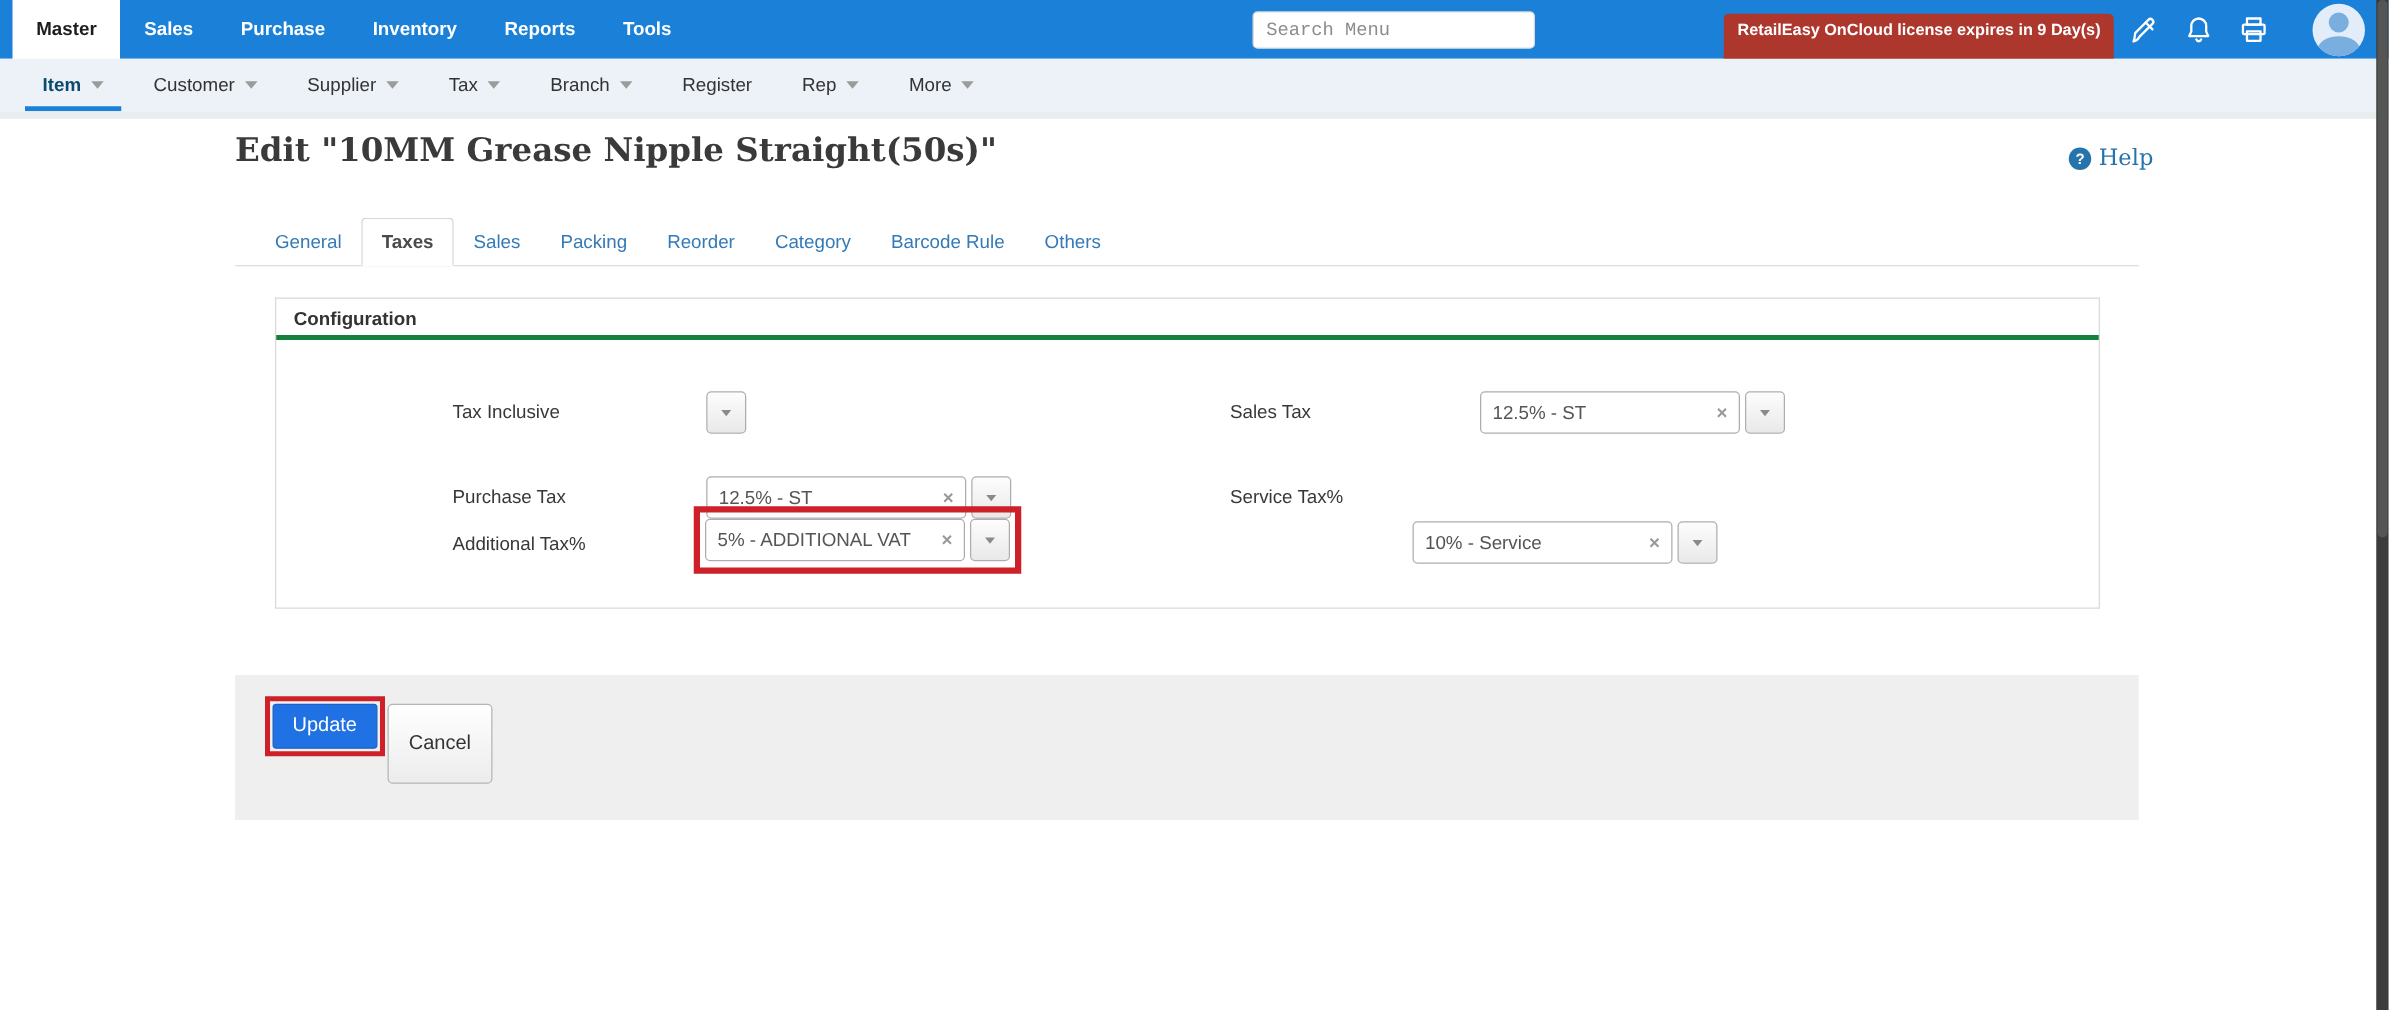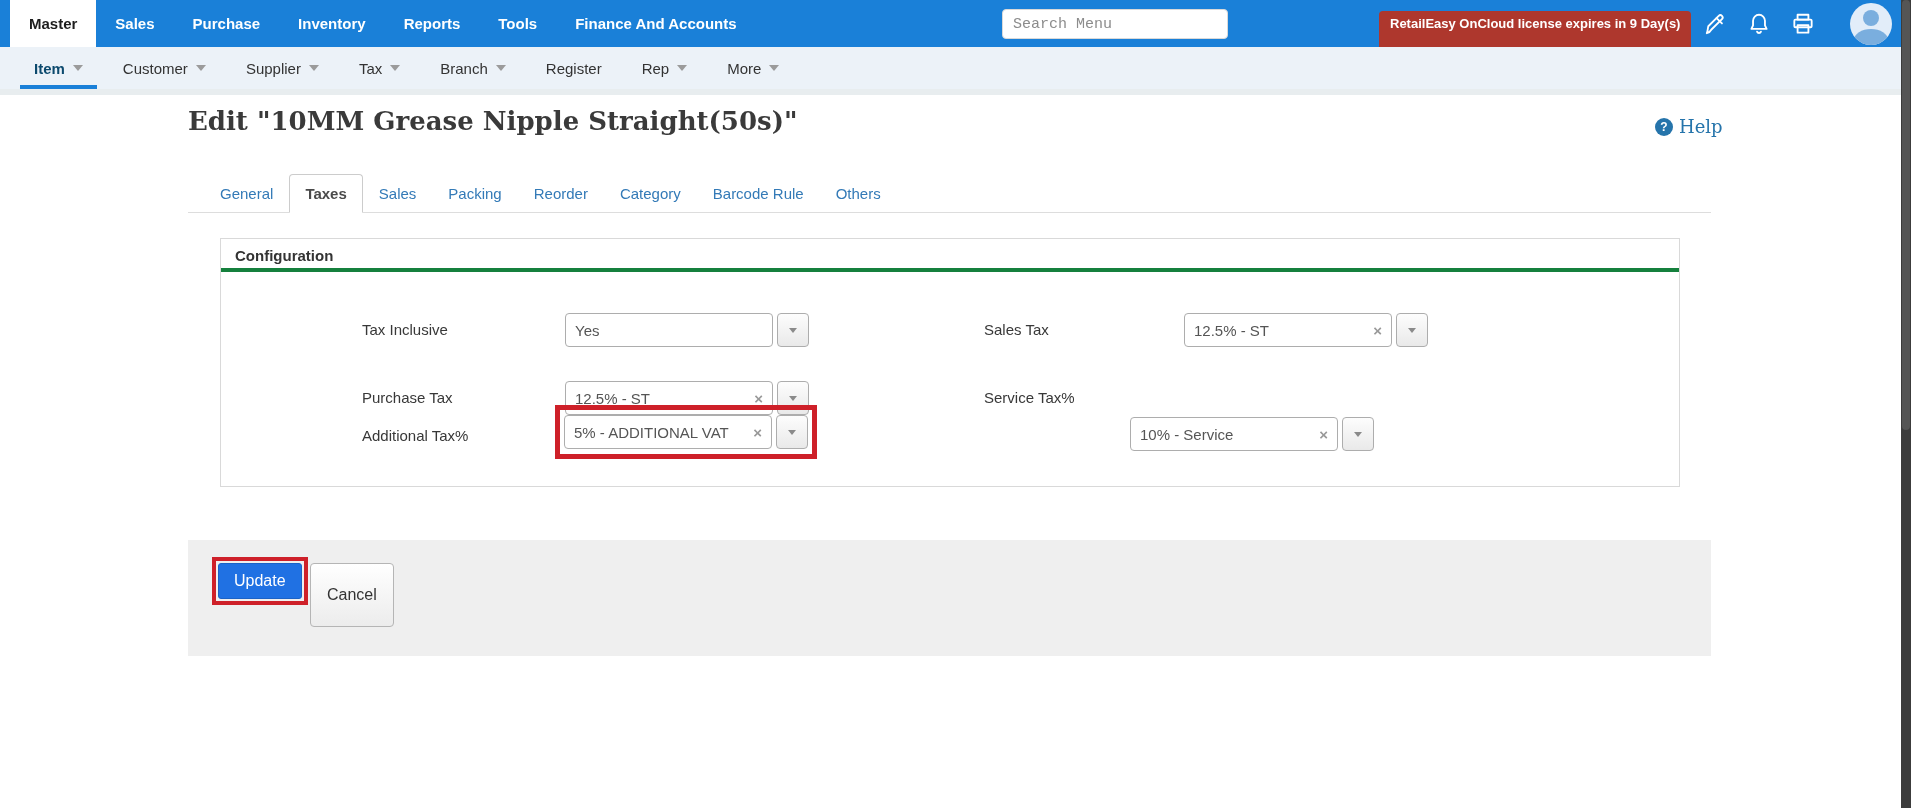--- a/index.html
+++ b/index.html
@@ -113,21 +113,20 @@
 <div class="stage">
 
   <div class="topbar">
     <div class="master-btn">Master</div>
     <div class="top-menu">
       <div class="top-item">Sales</div>
       <div class="top-item">Purchase</div>
       <div class="top-item">Inventory</div>
       <div class="top-item">Reports</div>
       <div class="top-item">Tools</div>
-      <div class="top-item">Finance And Accounts</div>
     </div>
     <input class="search-input" type="text" placeholder="Search Menu" style="">
     <div class="license-badge">RetailEasy OnCloud license expires in 9 Day(s)</div>
 
     <div class="tb-icon" style="left:1703px;">
       <svg viewBox="0 0 24 24">
           <path d="M3.5 20.5c2.2-.7 3.4-1.6 4.3-3.4l9.7-9.6a2 2 0 0 0-3-3L4.9 14.1c-.6 2-.3 4.3-1.4 6.4z"></path>
           <path d="M12.5 6.5l5 5"></path>
         </svg>
     </div>
@@ -200,23 +199,20 @@
     <div class="tab">Category</div>
     <div class="tab">Barcode Rule</div>
     <div class="tab">Others</div>
   </div>
 
   <div class="panel">
     <div class="panel-heading">Configuration</div>
 
     <div class="flabel bold" style="left:141px; top:74px;">Tax Inclusive</div>
     <div class="kselect" style="left:344px; top:74px;">
-      <div class="kfield">
-        <span class="kval">Yes</span>
-      </div>
       <div class="kbtn">
         <span class="ktri"></span>
       </div>
     </div>
 
     <div class="flabel bold" style="left:763px; top:74px;">Sales Tax</div>
     <div class="kselect" style="left:963px; top:74px;">
       <div class="kfield">
         <span class="kval">12.5% - ST</span>
         <span class="kclear">×</span>

